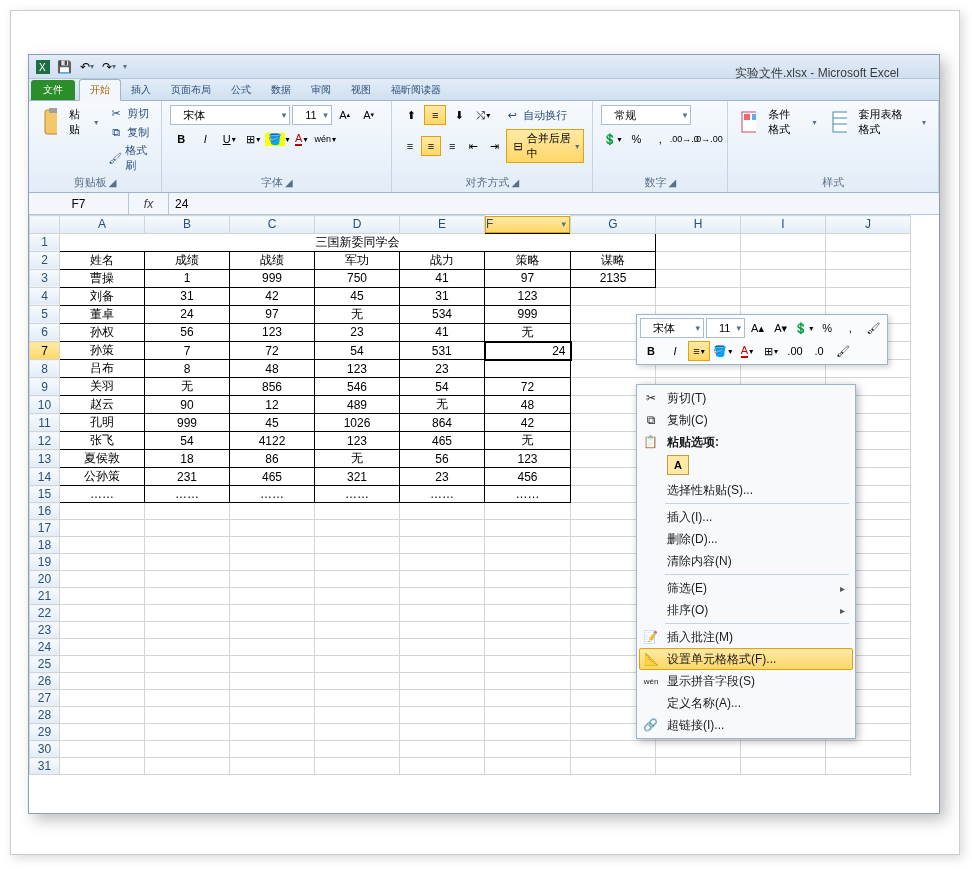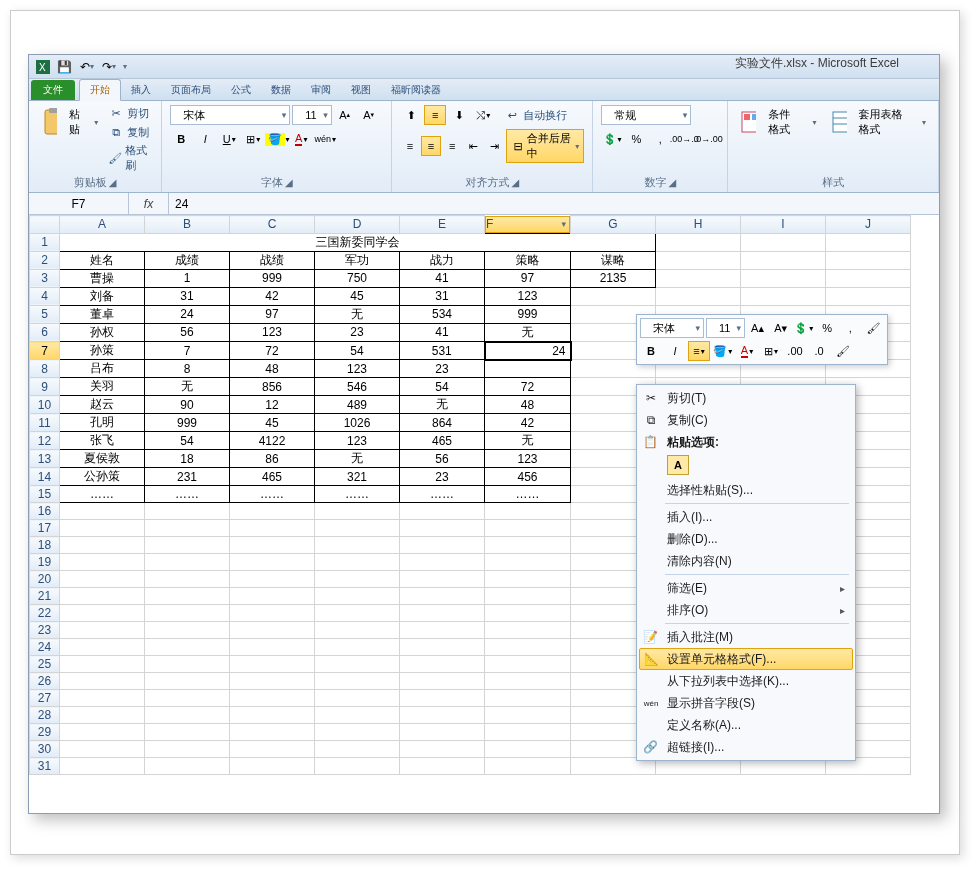--- a/index.html
+++ b/index.html
@@ -1,20 +1,20 @@
 <!DOCTYPE html>
 <html><head>
 <meta charset="utf-8">
 <style>
 * { box-sizing: border-box; margin: 0; padding: 0; }
 body { font-family: "Microsoft YaHei", "SimSun", Arial, sans-serif; font-size: 12px; background: #fff; width: 972px; height: 869px; position: relative; overflow: hidden; }
 .window { position: absolute; left: 28px; top: 54px; width: 912px; height: 760px; border: 1px solid #8a9db2; background: #fff; box-shadow: 6px 6px 14px rgba(0,0,0,.25); }
 .qat { height: 24px; background: linear-gradient(#e4ecf7,#cfe0f0); display: flex; align-items: center; padding: 0 6px; gap: 6px; border-bottom: 1px solid #b6c6d8; }
 .qat .icon { width: 16px; height: 16px; display: inline-flex; align-items: center; justify-content: center; }
-.title { position: absolute; right: 40px; top: 0; font-size: 12px; color: #3b3b3b; }
+.title { position: absolute; right: 40px; top: 10px; font-size: 12px; color: #3b3b3b; }
 .ribbon-tabs { height: 22px; background: linear-gradient(#e4ecf7,#cfe0f0); display: flex; align-items: flex-end; padding-left: 2px; border-bottom: 1px solid #9db4ce; }
 .tab { padding: 3px 10px; font-size: 10px; color: #2b4f7a; cursor: default; }
 .tab.file { background: #2a8e2a; color: #fff; border-radius: 3px 3px 0 0; margin-right: 4px; padding: 3px 12px; }
 .tab.active { background: #f3f7fc; border: 1px solid #9db4ce; border-bottom: 1px solid #f3f7fc; border-radius: 3px 3px 0 0; color: #a16207; position: relative; top: 1px; }
 .ribbon { height: 92px; background: linear-gradient(#f7fafd,#e2ecf7); border-bottom: 1px solid #9db4ce; display: flex; }
 .group { border-right: 1px solid #c4d4e6; padding: 4px 8px 2px; display: flex; flex-direction: column; justify-content: space-between; }
 .group-label { text-align: center; font-size: 11px; color: #5a6f87; margin-top: 2px; display: flex; align-items: center; justify-content: center; gap: 2px; }
 .group-body { display: flex; gap: 6px; align-items: flex-start; }
 .big-btn { display: flex; flex-direction: row; align-items: center; gap: 12px; padding: 2px 4px; }
 .big-btn .lbl { font-size: 11px; }
@@ -737,23 +737,20 @@
   <div class="sep"></div>
   <div class="item">
       <span class="mi-ico">📝</span>
       <span>插入批注(M)</span>
     </div>
   <div class="item hover">
       <span class="mi-ico">📐</span>
       <span>设置单元格格式(F)...</span>
     </div>
   <div class="item">
-      <span>从下拉列表中选择(K)...</span>
-    </div>
-  <div class="item">
       <span class="mi-ico" style="font-size:8px;">wén</span>
       <span>显示拼音字段(S)</span>
     </div>
   <div class="item">
       <span>定义名称(A)...</span>
     </div>
   <div class="item">
       <span class="mi-ico">🔗</span>
       <span>超链接(I)...</span>
     </div>

